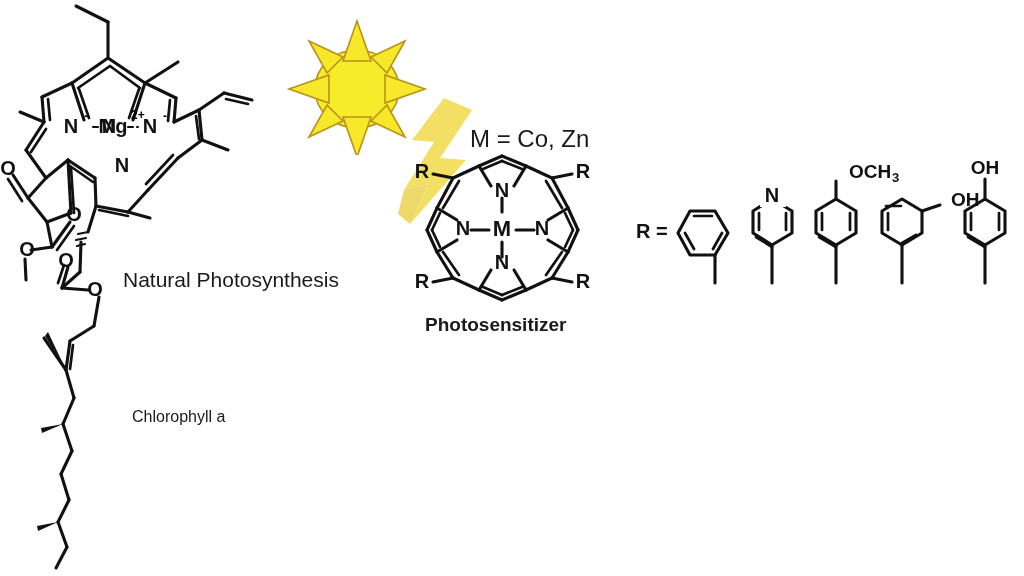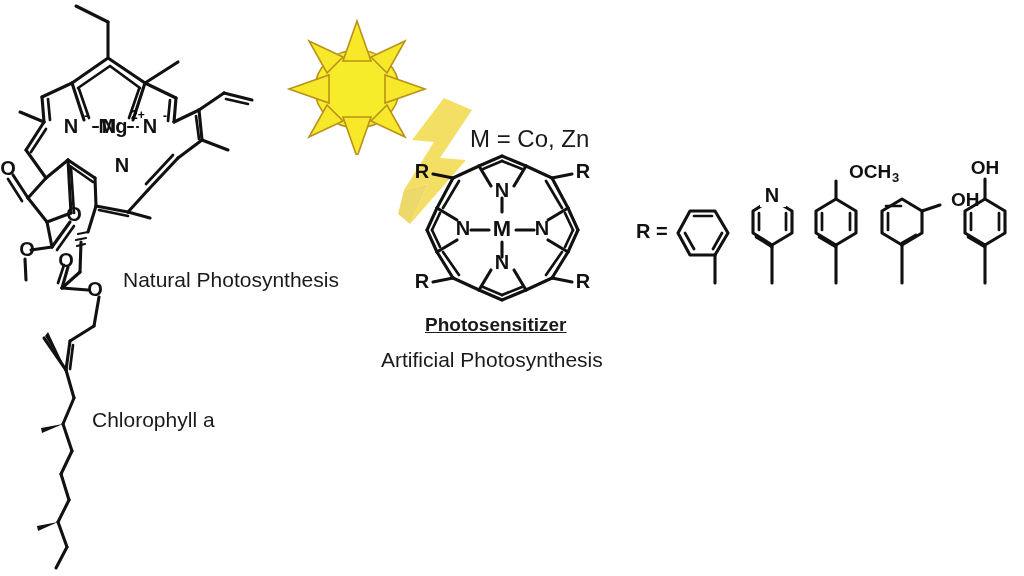--- a/index.html
+++ b/index.html
@@ -14,21 +14,21 @@
   .bond-thin{stroke:#111111;stroke-width:2.7;fill:none;stroke-linecap:round;stroke-linejoin:round;}
   .bond-hash{stroke:#111111;stroke-width:2.2;fill:none;stroke-linecap:round;}
   .wedge{fill:#111111;stroke:none;}
   .atom{font-family:"Liberation Sans","DejaVu Sans",sans-serif;font-weight:bold;fill:#111111;text-anchor:middle;dominant-baseline:middle;}
   .atom-22{font-size:22px;}
   .atom-20{font-size:20px;}
   .atom-19{font-size:19px;}
   .sup{font-size:12px;font-weight:bold;}
   .lbl{position:absolute;color:#1a1a1a;white-space:nowrap;}
   .lbl-natural{font-size:21px;}
-  .lbl-chloro{font-size:21px;}
+  .lbl-chloro{font-size:16px;margin-left:40px;}
   .lbl-artificial{font-size:21px;}
   .lbl-ps{font-size:19px;font-weight:bold;}
   .lbl-m{font-size:24px;}
   .sunbody{fill:#F7EC2A;stroke:#B9921B;stroke-width:1.6;}
   .ray{fill:#F7E92A;stroke:#B9921B;stroke-width:1.6;}
   .bolt{fill:#F3DF63;stroke:none;}
   .boltdim{fill:#EDD96A;stroke:none;}
 </style>
 </head>
 <body>
@@ -276,17 +276,16 @@
       <path class="bond" d="M 365,90 L 365,128"></path>
     </g>
   </svg>
 
   <div class="lbl lbl-natural" style="left:123px;top:268px;">Natural Photosynthesis</div>
 
   <div class="lbl lbl-chloro" style="left:92px;top:408px;">Chlorophyll a</div>
 
   <div class="lbl lbl-m" style="left:470px;top:125px;">M = Co, Zn</div>
 
-  <div class="lbl lbl-ps" style="left:425px;top:314px;text-decoration:underline;">Photosensitizer</div>
-
-  <div class="lbl lbl-artificial" style="left:381px;top:348px;">Artificial Photosynthesis</div>
+  <div class="lbl lbl-ps" style="left:425px;top:314px;">Photosensitizer</div>
+
 
 </div>
 
 </body></html>

